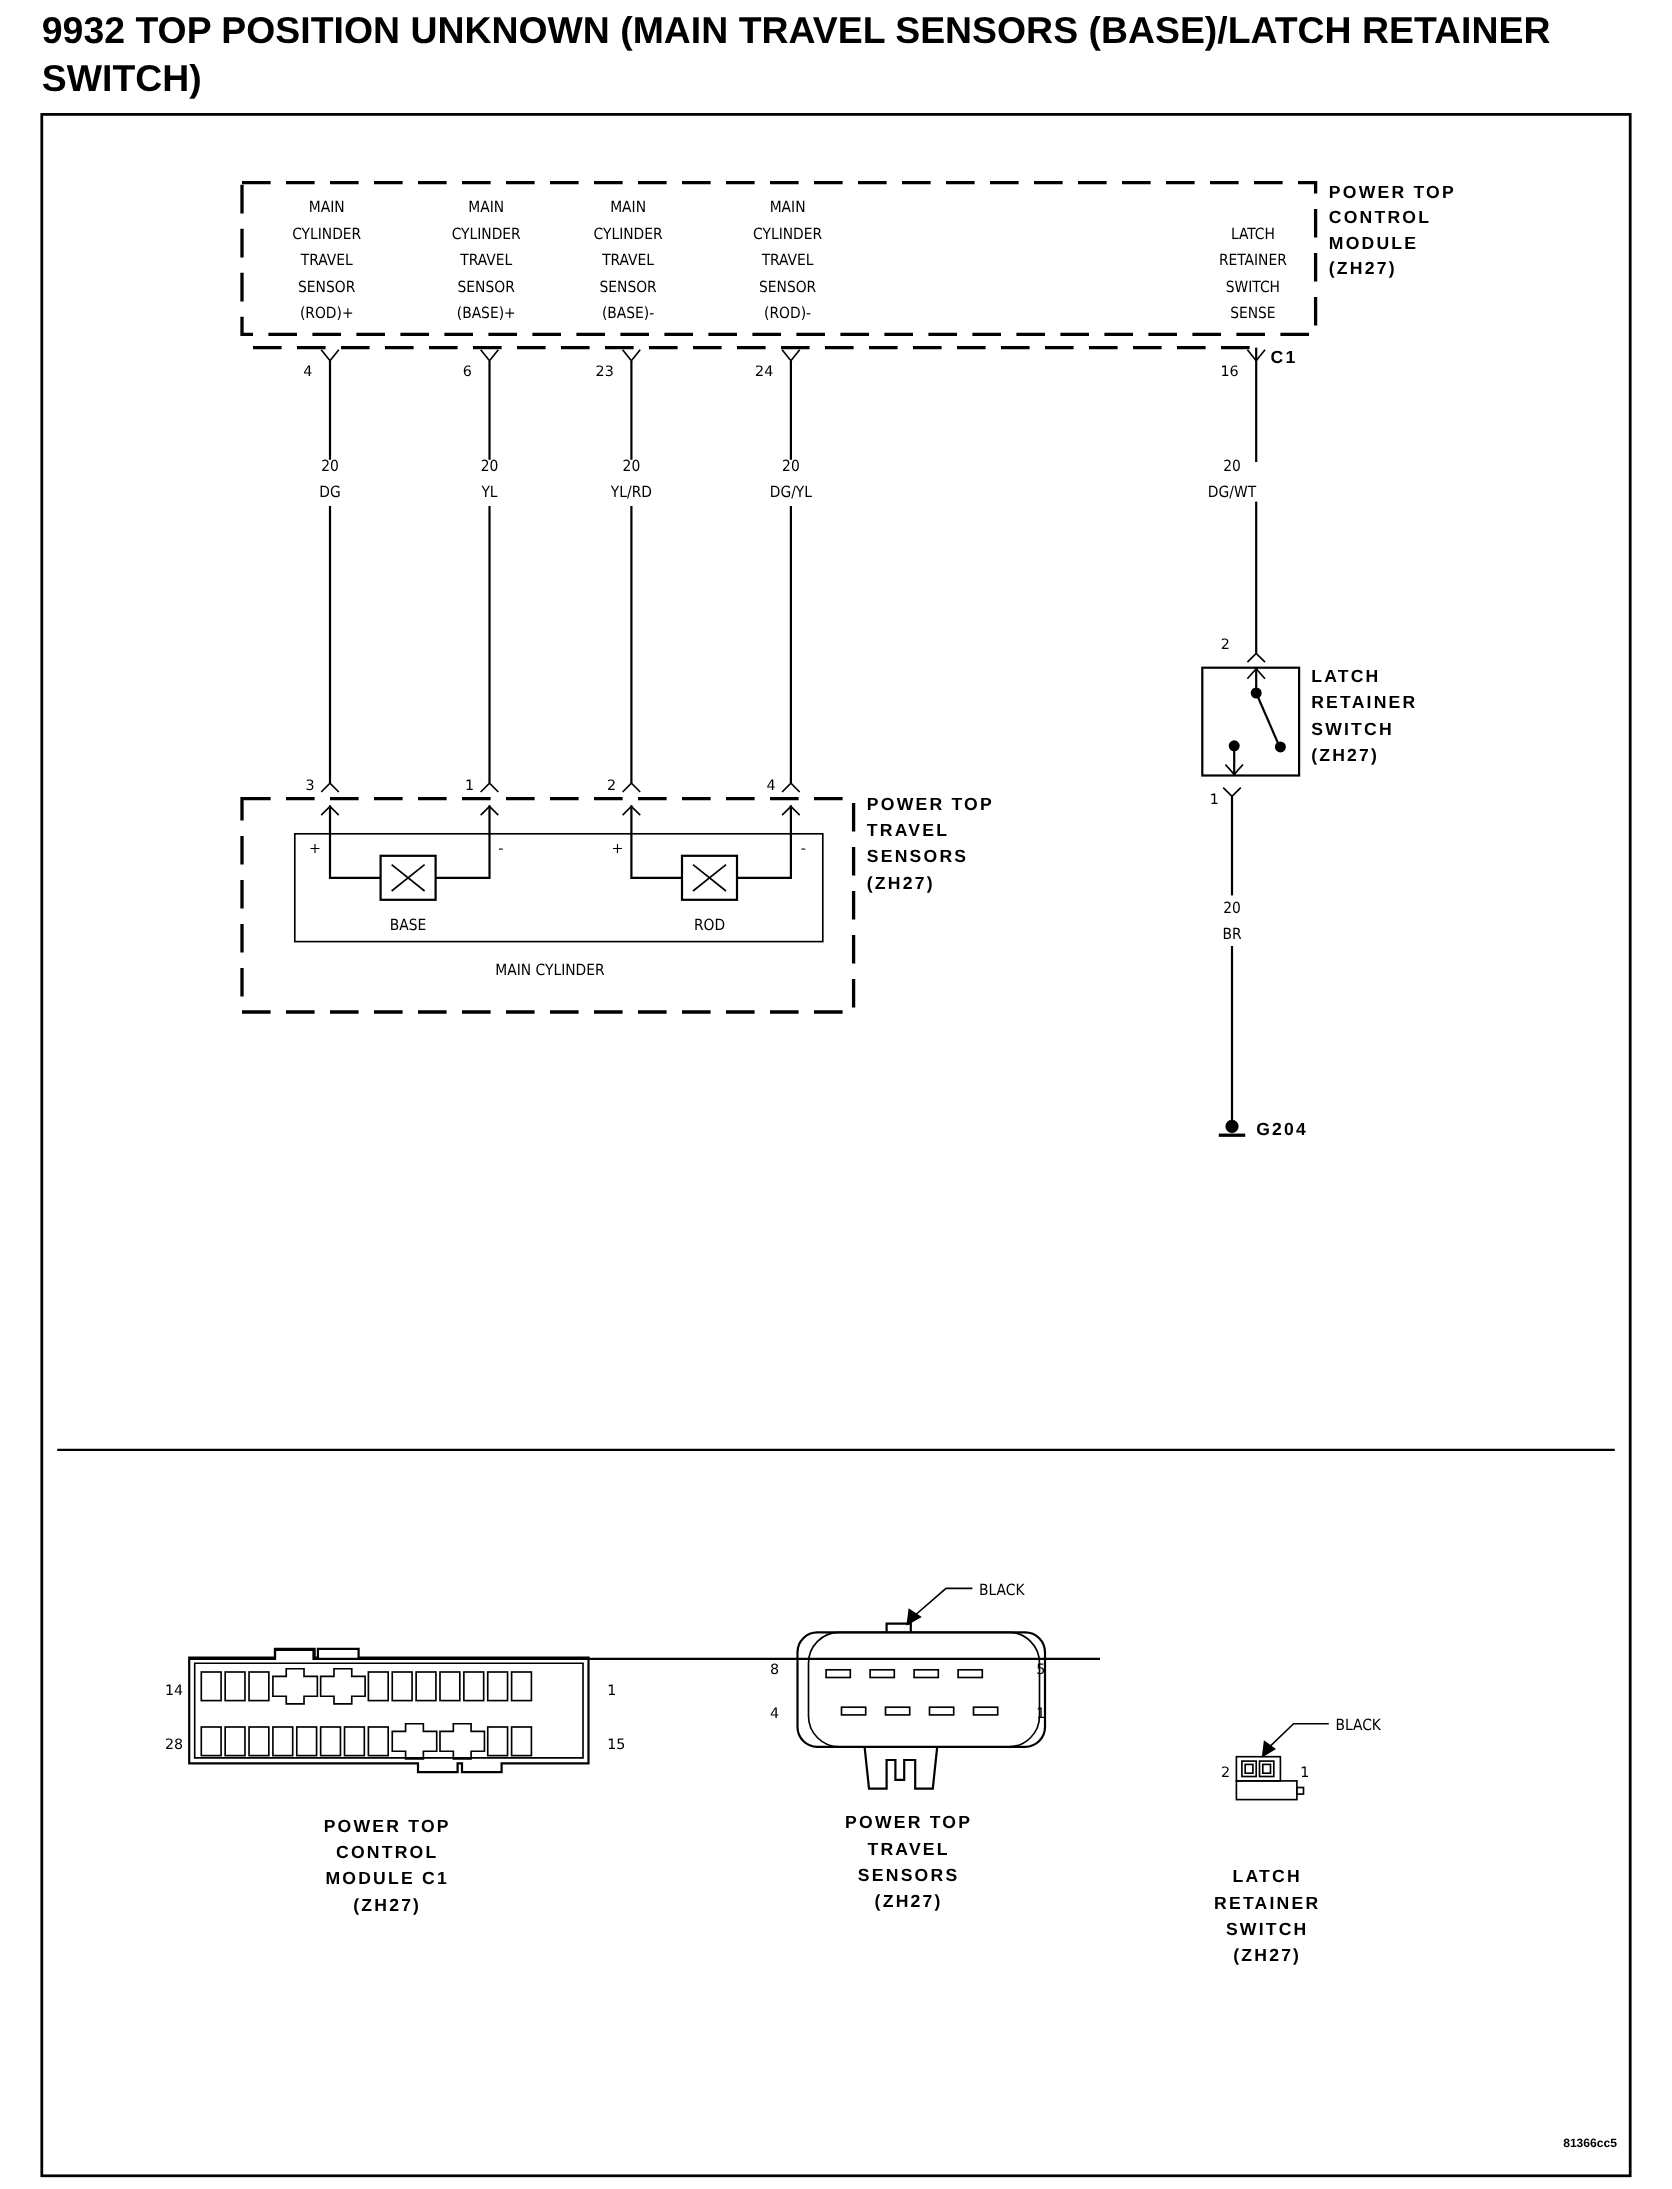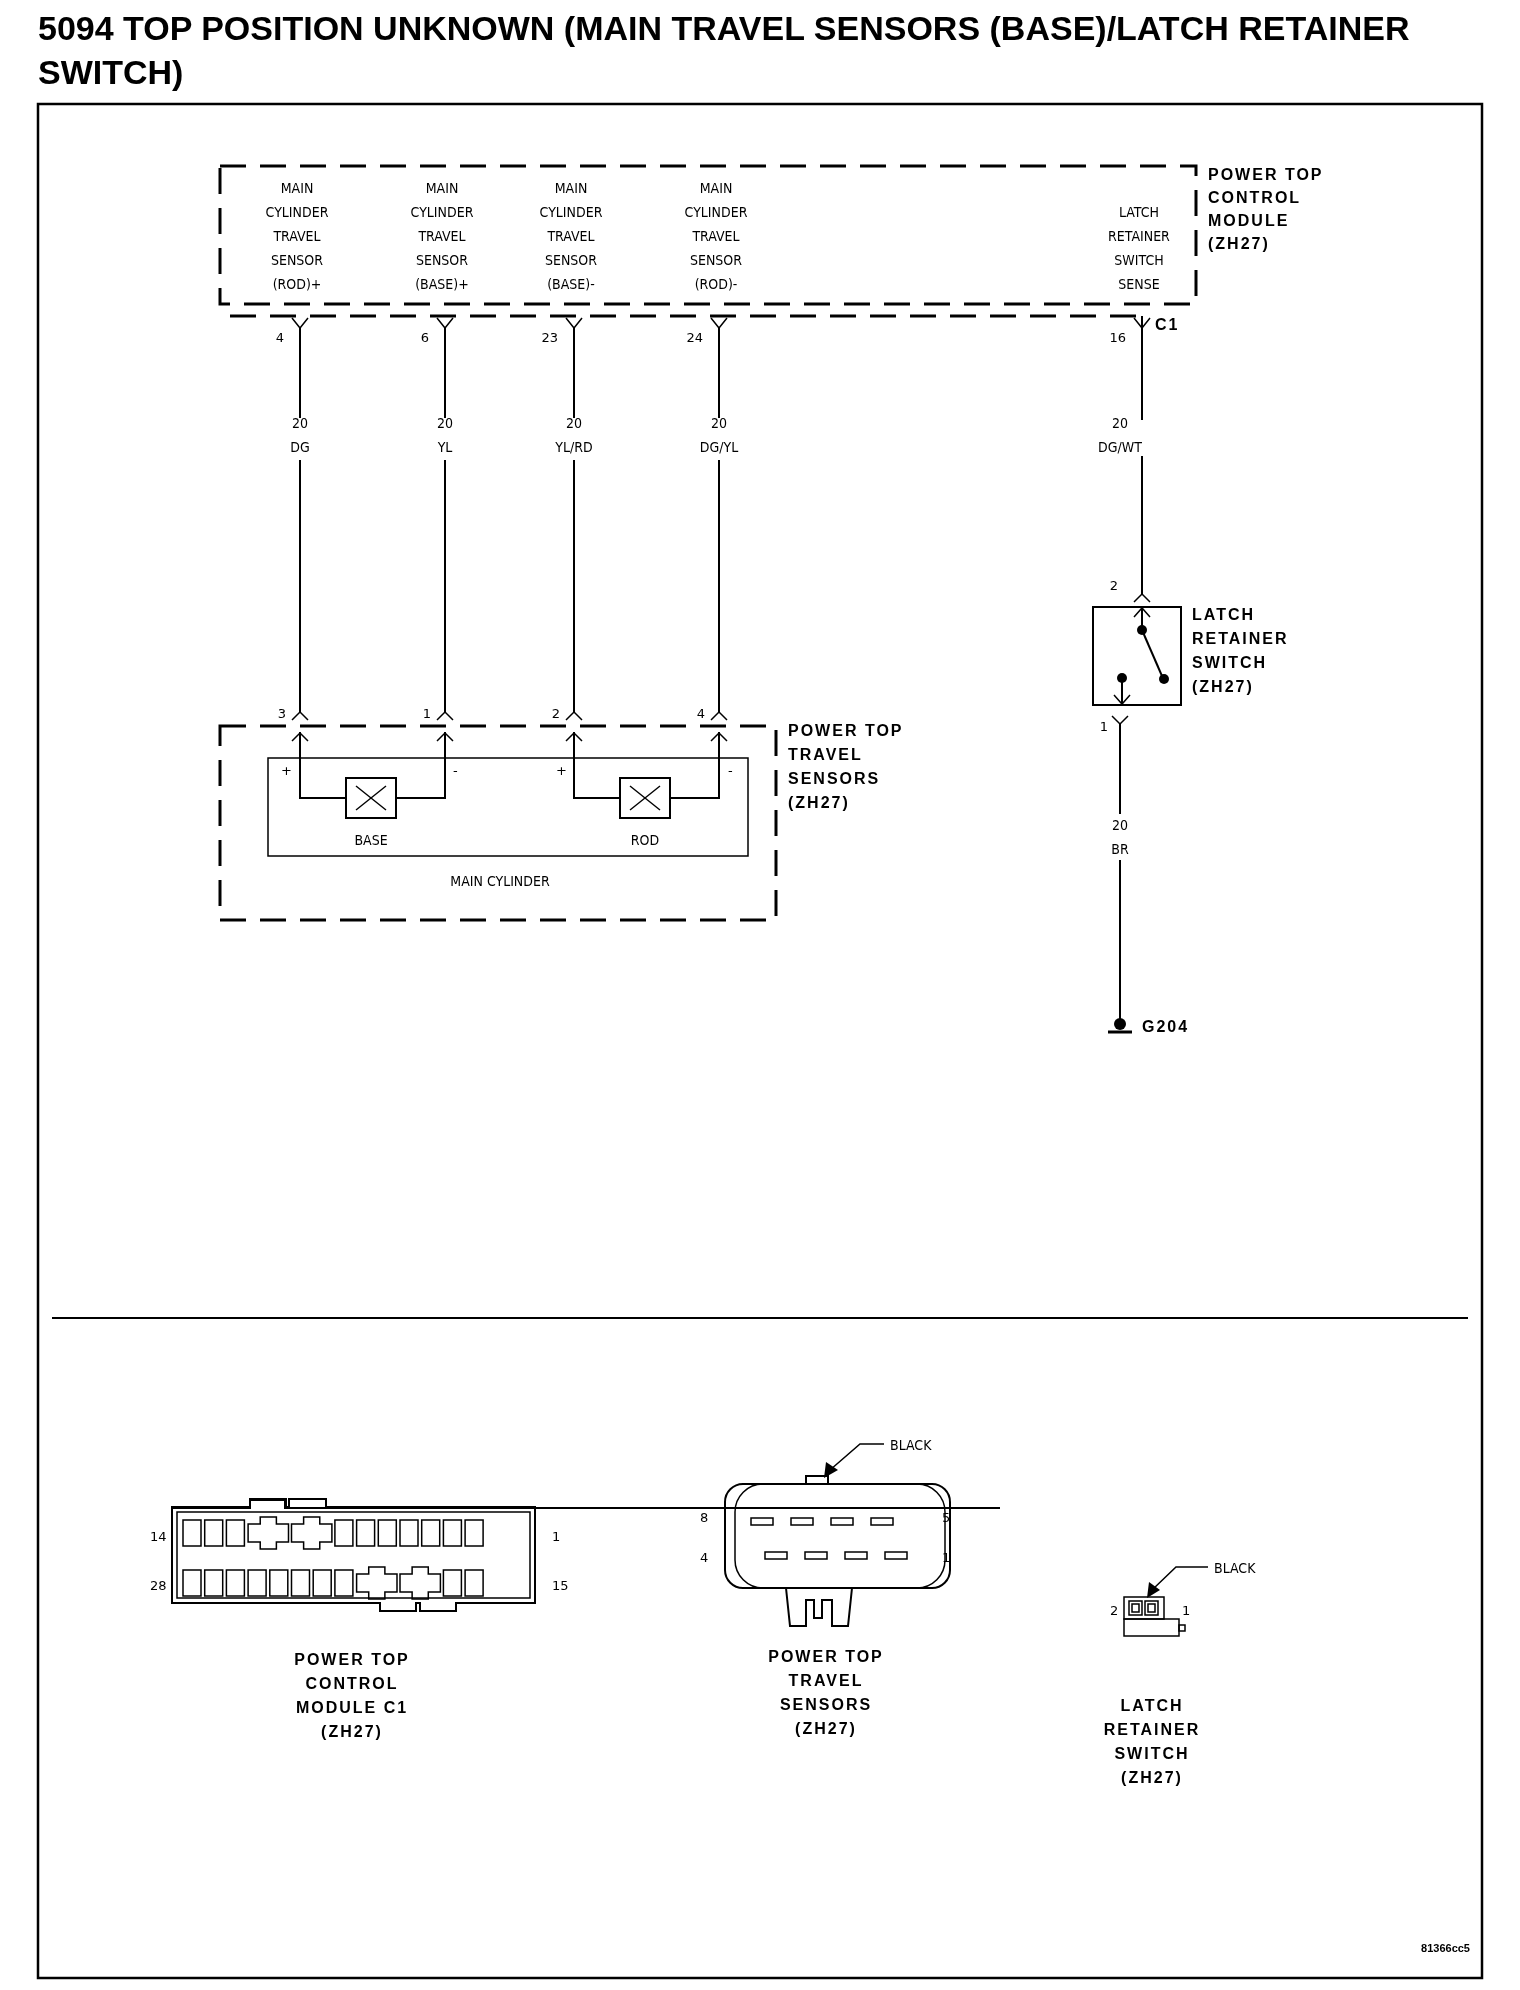--- a/index.html
+++ b/index.html
@@ -9,21 +9,21 @@
   .lbl { font-family:"DejaVu Sans Condensed","DejaVu Sans", sans-serif; font-size:14px; fill:#000; }
   .blbl { font-family:"Liberation Sans", sans-serif; font-weight:bold; font-size:16px; fill:#000; letter-spacing:2px; }
   .small { font-family:"DejaVu Sans", sans-serif; font-size:13px; fill:#000; }
   .wire { stroke:#000; stroke-width:2; fill:none; }
   .thin { stroke:#000; stroke-width:1.5; fill:none; }
   .dash { stroke:#000; stroke-width:3; fill:none; stroke-dasharray:26 14; }
 </style>
 </head>
 <body>
 
-<div class="title">5094 TOP POSITION UNKNOWN (MAIN TRAVEL SENSORS (BASE)/LATCH RETAINER SWITCH)</div>
+<div class="title">9932 TOP POSITION UNKNOWN (MAIN TRAVEL SENSORS (BASE)/LATCH RETAINER SWITCH)</div>
 
 <svg width="1520" height="1990" viewBox="0 0 1520 1990">
 
   <rect x="38" y="104" width="1444" height="1874" fill="none" stroke="#000" stroke-width="2.5"></rect>
   <line x1="52" y1="1318" x2="1468" y2="1318" stroke="#000" stroke-width="2"></line>
 
   <g>
     <path class="dash" d="M220 166 H1196 V304 H220 Z"></path>
     <path class="dash" d="M230 316 H1150"></path>
   </g>

